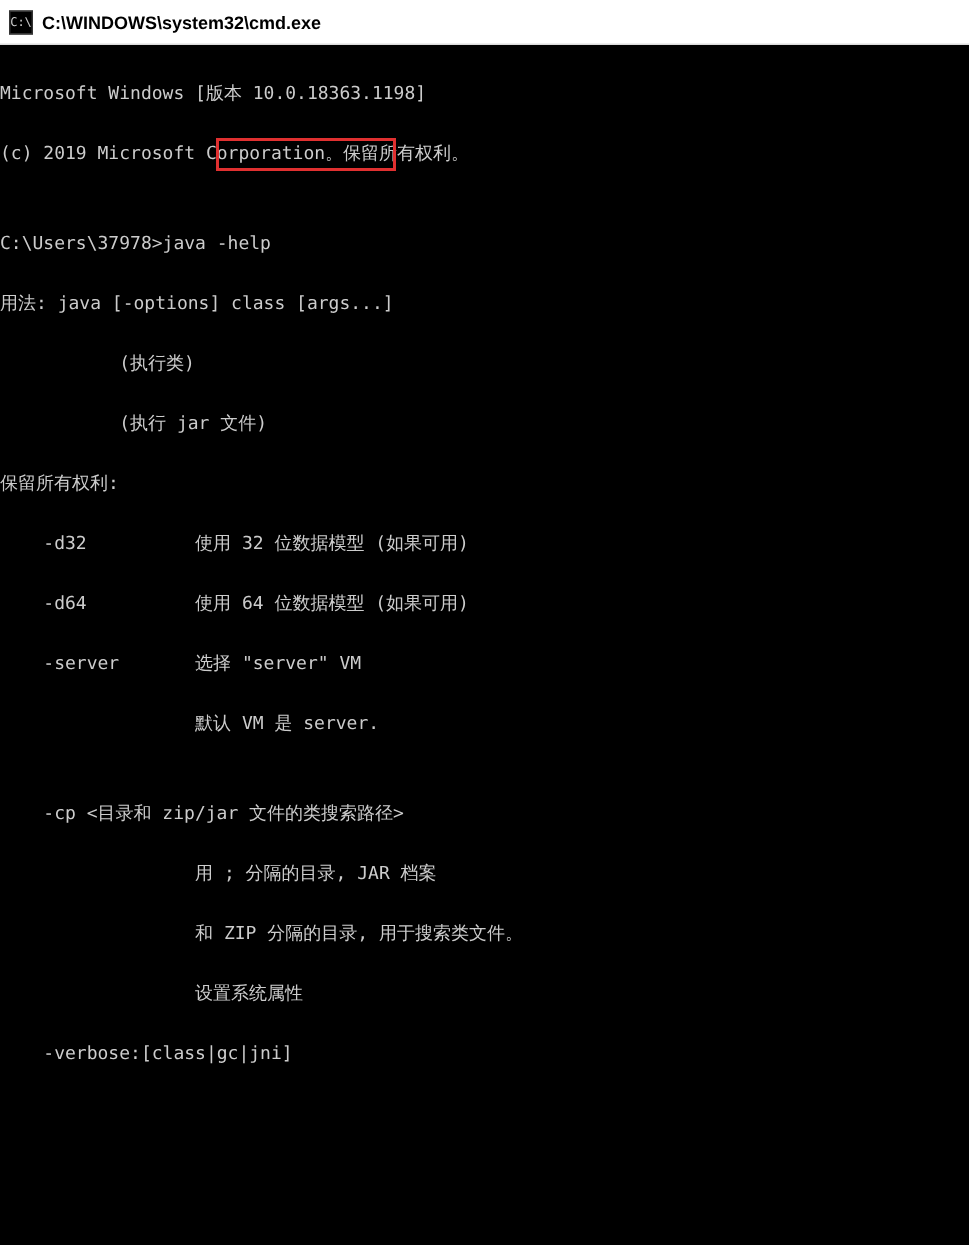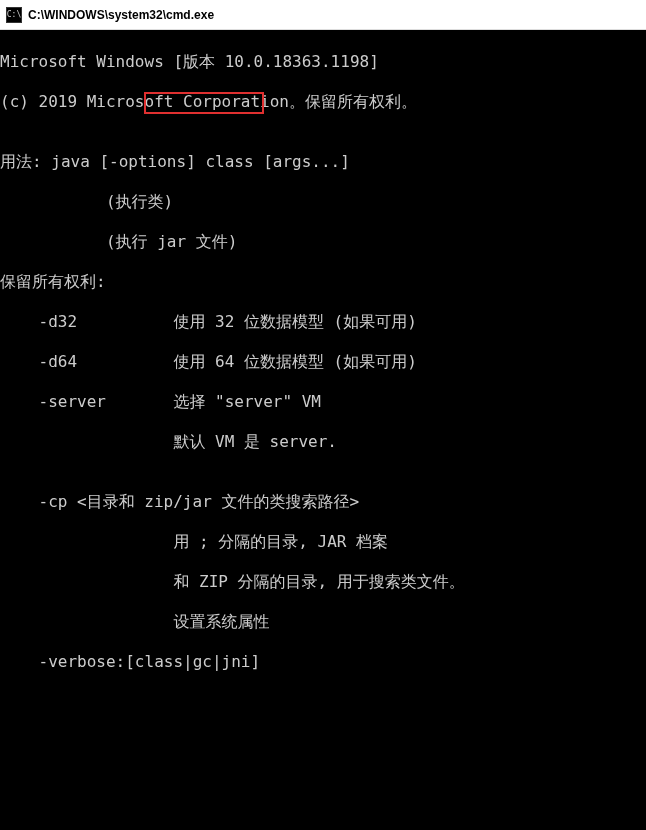--- a/index.html
+++ b/index.html
@@ -43,21 +43,21 @@
     color: #000;
     font-size: 12px;
     font-weight: bold;
   }
   .terminal {
     width: 646px;
     height: 800px;
     background: #000;
     color: #ccc;
     font-family: "NSimSun", "SimSun", "Consolas", monospace;
-    font-size: 16px;
+    font-size: 12px;
     line-height: 20px;
     padding: 2px 0 2px 0;
     white-space: pre;
     overflow: hidden;
     position: relative;
   }
   .line { white-space: pre; }
   .prompt-line { position: relative; }
   .highlight-box {
     position: absolute;
@@ -74,20 +74,21 @@
     <div class="title-icon">
       <span class="title-icon-inner">C:\</span>
     </div>
     <span class="title-text">C:\WINDOWS\system32\cmd.exe</span>
   </div>
 
   <div class="terminal">
 <div class="line">Microsoft Windows [版本 10.0.18363.1198]</div>
 <div class="line">(c) 2019 Microsoft Corporation。保留所有权利。</div>
 <div class="line"></div>
+<div class="line prompt-line"><span>C:\Users\37978&gt;</span><span>java -help</span></div>
 <div class="line">用法: java [-options] class [args...]</div>
 <div class="line">           (执行类)</div>
 <div class="line">           (执行 jar 文件)</div>
 <div class="line">保留所有权利:</div>
 <div class="line">    -d32          使用 32 位数据模型 (如果可用)</div>
 <div class="line">    -d64          使用 64 位数据模型 (如果可用)</div>
 <div class="line">    -server       选择 "server" VM</div>
 <div class="line">                  默认 VM 是 server.</div>
 <div class="line"></div>
 <div class="line">    -cp &lt;目录和 zip/jar 文件的类搜索路径&gt;</div>

